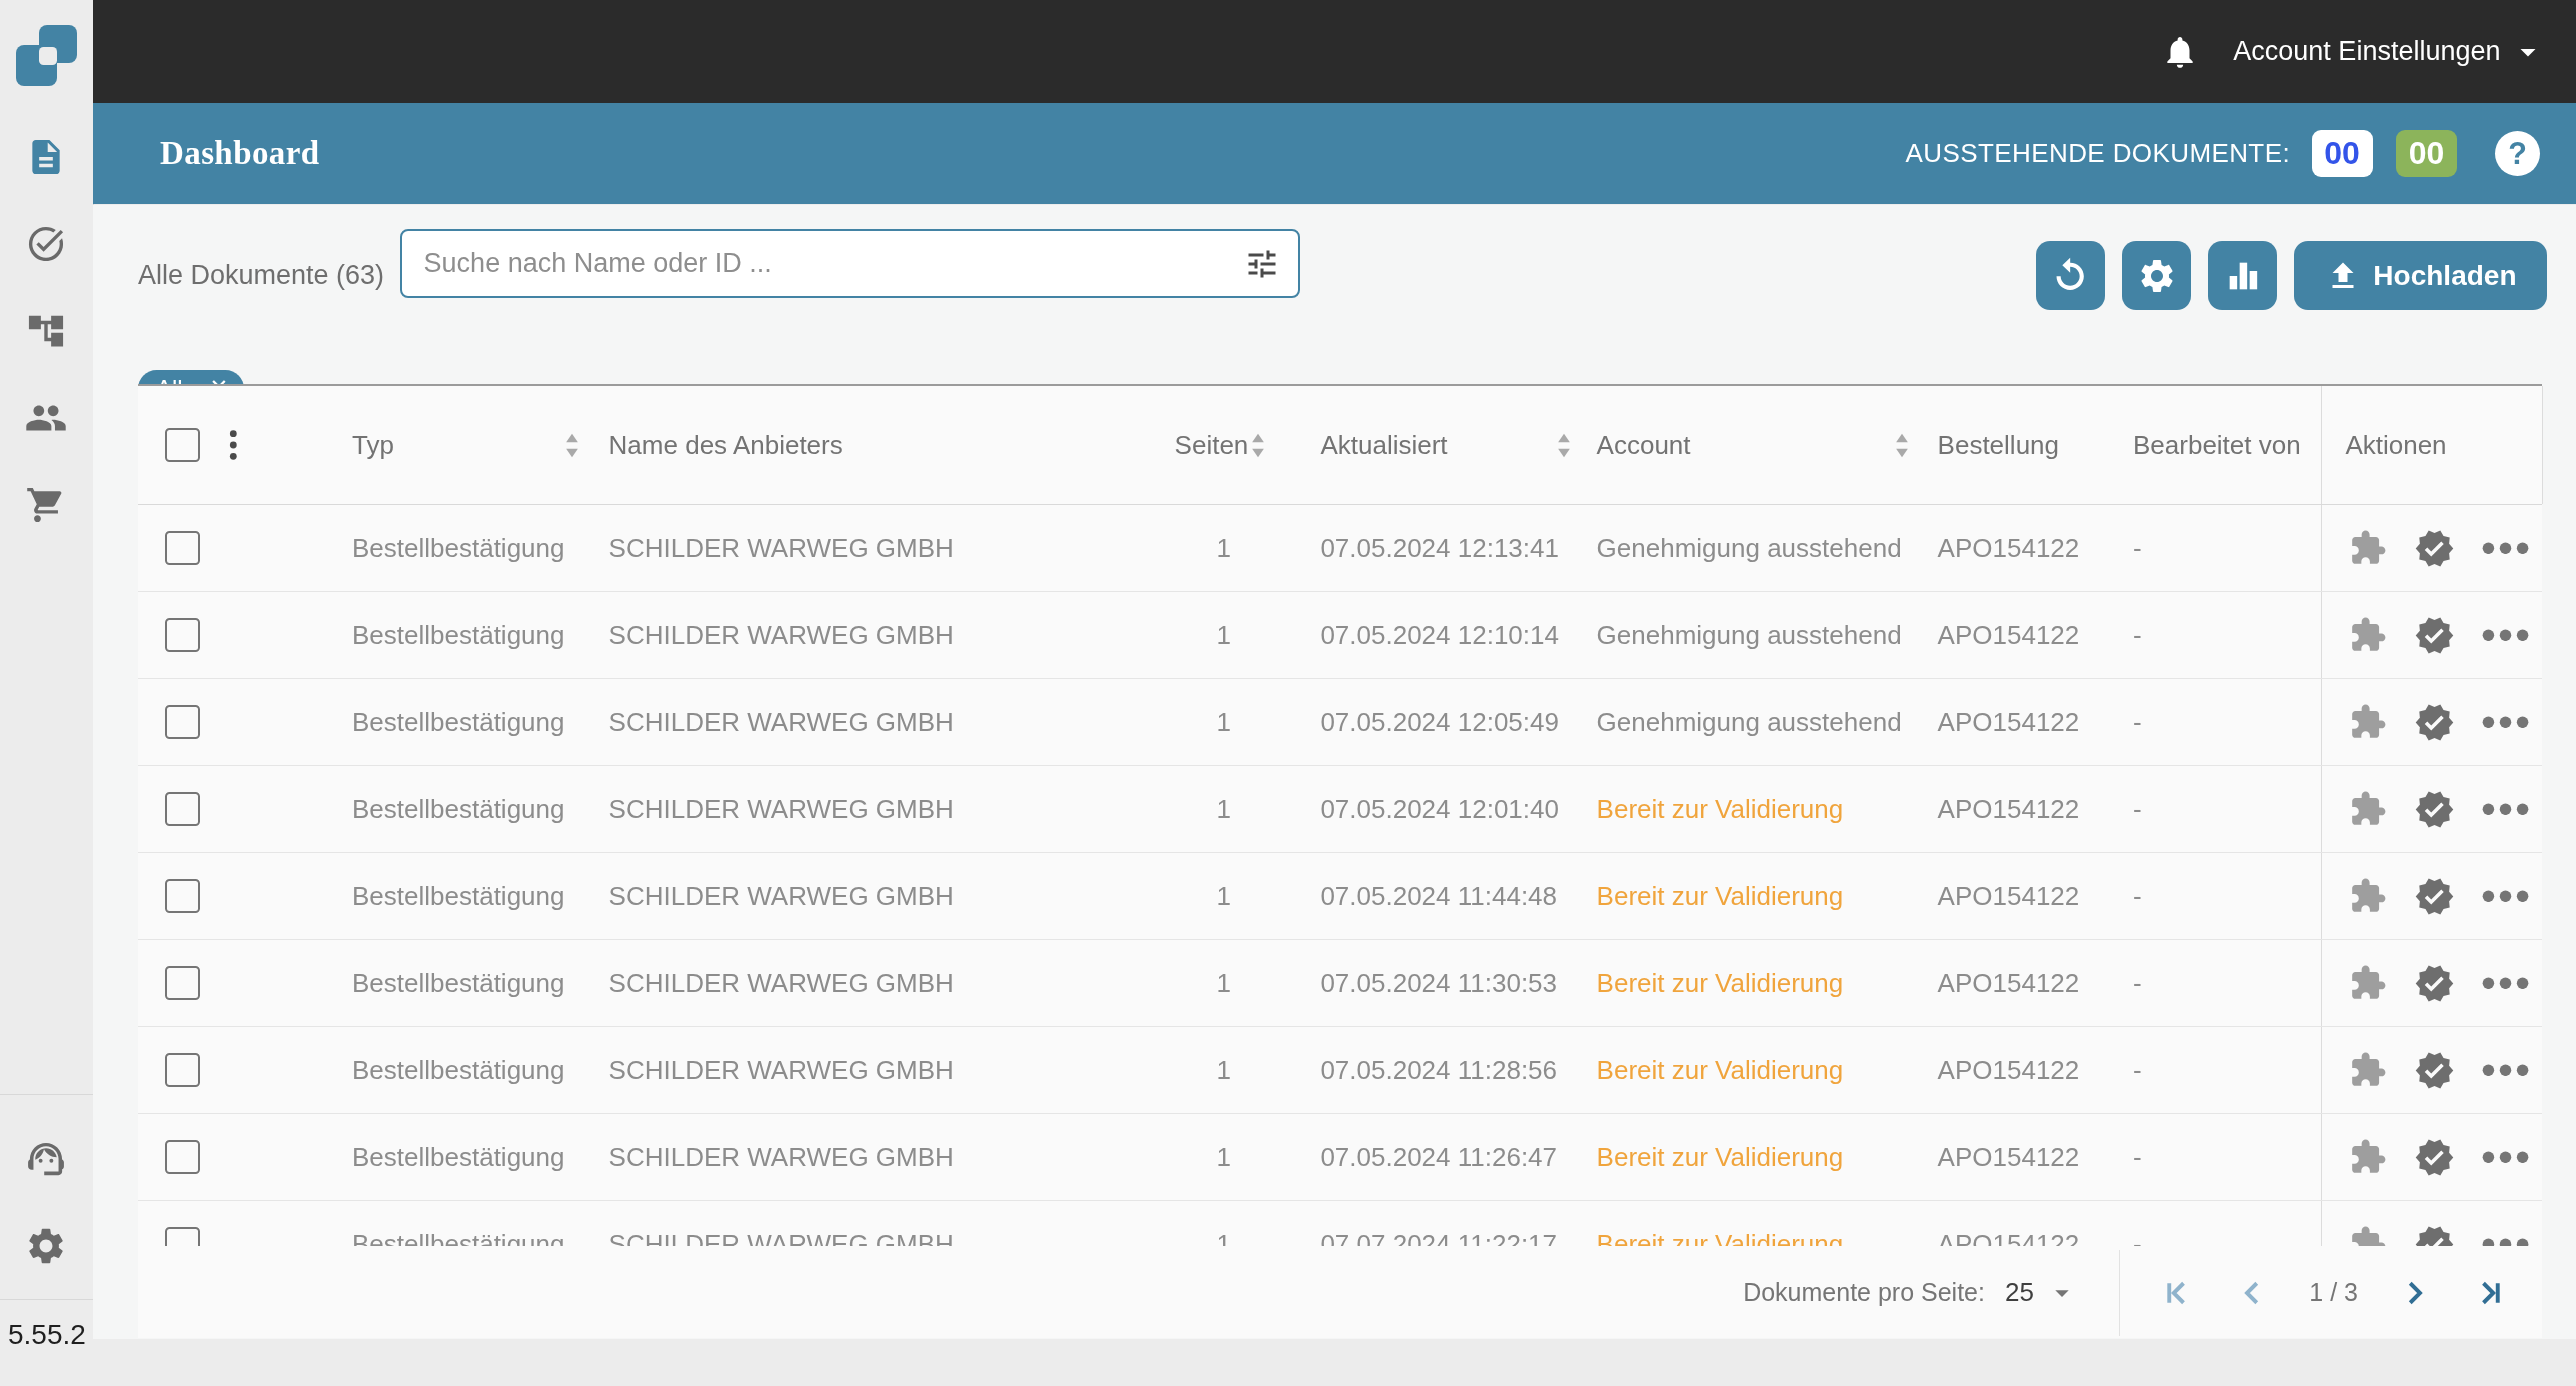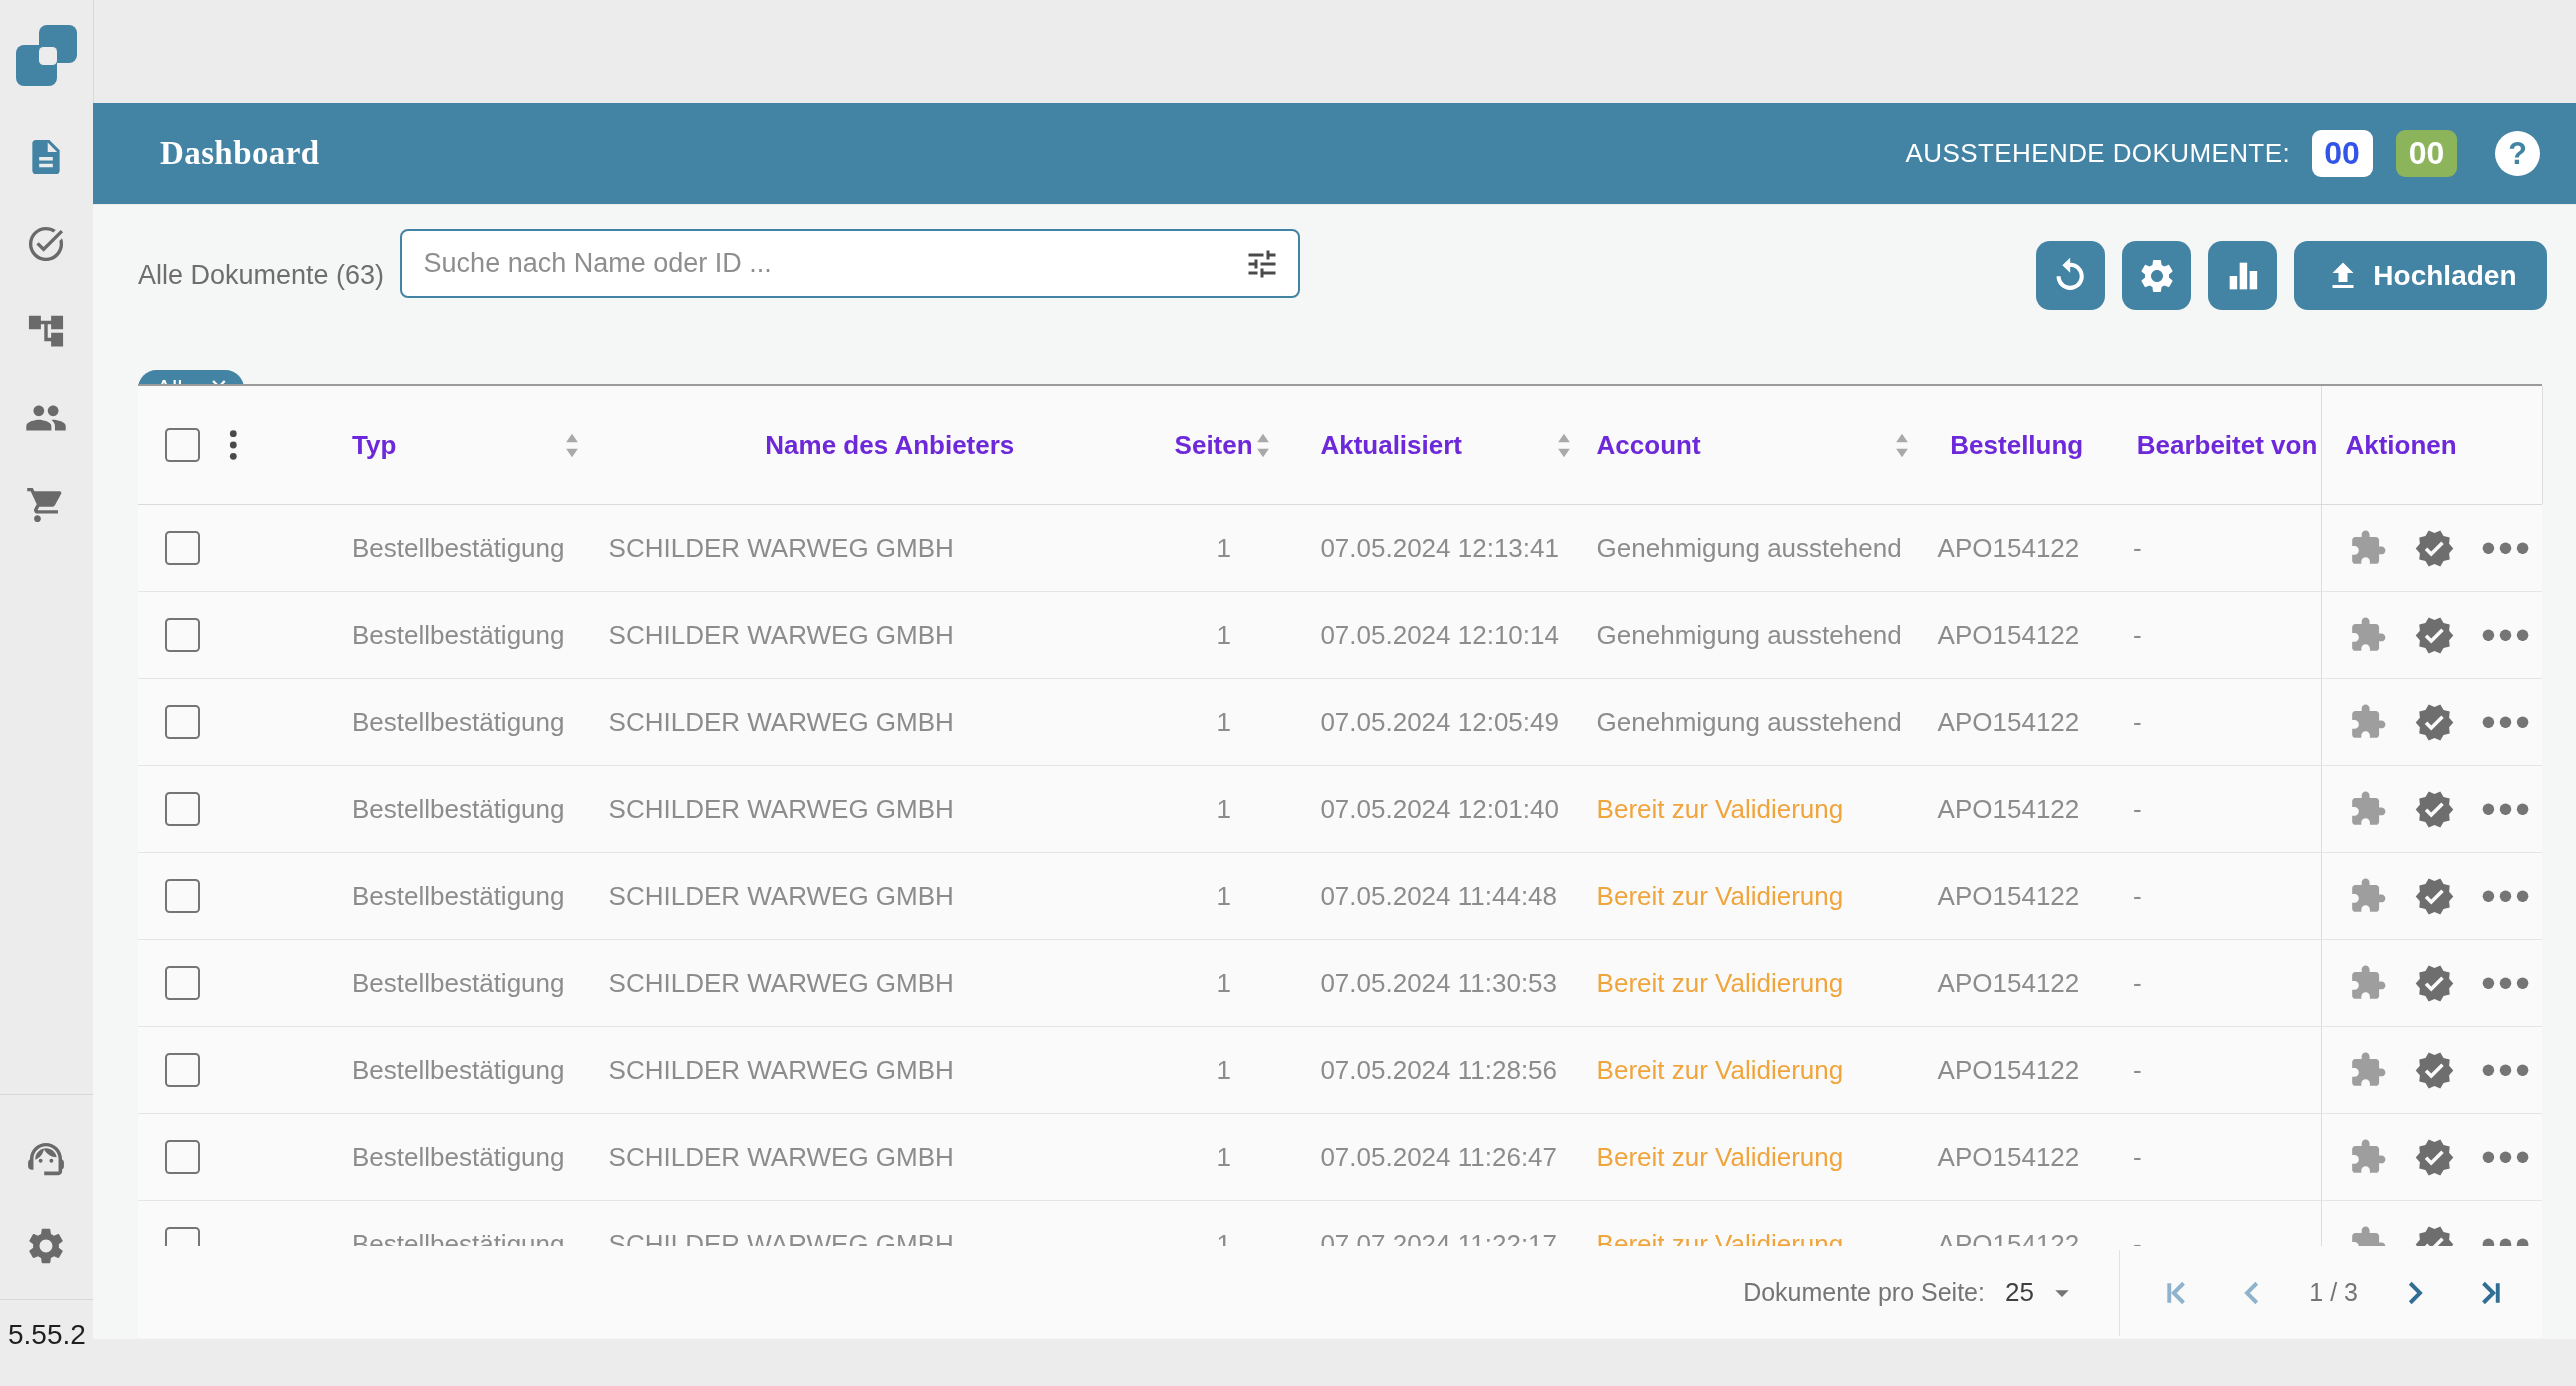--- a/index.html
+++ b/index.html
@@ -59,21 +59,21 @@
   .chip-label{font-size:24px;}
   .chip-close{font-size:22.5px;line-height:1;cursor:pointer;}
   .top-divider{position:absolute;left:45px;top:179px;width:2404px;height:1.8px;background:#9B9B9B;}
 
   
   .tablewrap{position:absolute;left:45px;top:181px;width:2404px;height:952px;background:#FAFAFA;}
   .thead,.trow{display:grid;grid-template-columns:117px 350px 566px 126px 296px 323px 180px 225px 222px;align-items:center;}
   .thead{height:119px;border-bottom:0.9px solid #D9D9D9;box-sizing:border-box;}
   .rows-viewport{height:741px;overflow:hidden;}
   .trow{height:87px;border-bottom:0.9px solid #E5E5E5;box-sizing:border-box;font-size:26px;color:#8C8C8C;}
-  .hcell{font-size:26px;font-weight:700;color:#6d28d9;text-align:center;}
+  .hcell{font-size:26px;font-weight:400;color:#737373;}
   .cell{box-sizing:border-box;}
   .c-sel{display:flex;align-items:center;gap:27px;padding-left:27px;height:100%;}
   .cb{width:30.5px;height:30.5px;border:2.7px solid #757575;border-radius:4.5px;background:transparent;cursor:pointer;flex:0 0 auto;}
   .kebab{color:#4A4A4A;cursor:pointer;}
   .c-typ{padding-left:97px;}
   .h-typ{display:flex;align-items:center;justify-content:space-between;padding-left:97px;padding-right:23.4px;cursor:pointer;}
   .c-name{padding-left:3.6px;}
   .c-seiten{text-align:right;padding-right:66px;}
   .h-seiten{display:flex;align-items:center;justify-content:space-between;padding-left:3.6px;padding-right:40px;cursor:pointer;}
   .c-akt{padding-left:23.4px;}
@@ -155,20 +155,33 @@
     </span>
     <span class="side-ico" style="top:1246px;">
       <svg width="43" height="43" viewBox="0 0 24 24" fill="currentColor">
           <path d="M19.14 12.94c.04-.3.06-.61.06-.94 0-.32-.02-.64-.07-.94l2.03-1.58c.18-.14.23-.41.12-.61l-1.92-3.32c-.12-.22-.37-.29-.59-.22l-2.39.96c-.5-.38-1.03-.7-1.62-.94l-.36-2.54c-.04-.24-.24-.41-.48-.41h-3.84c-.24 0-.43.17-.47.41l-.36 2.54c-.59.24-1.13.57-1.62.94l-2.39-.96c-.22-.08-.47 0-.59.22L2.74 8.87c-.12.21-.08.47.12.61l2.03 1.58c-.05.3-.09.63-.09.94s.02.64.07.94l-2.03 1.58c-.18.14-.23.41-.12.61l1.92 3.32c.12.22.37.29.59.22l2.39-.96c.5.38 1.03.7 1.62.94l.36 2.54c.05.24.24.41.48.41h3.84c.24 0 .44-.17.47-.41l.36-2.54c.59-.24 1.13-.56 1.62-.94l2.39.96c.22.08.47 0 .59-.22l1.92-3.32c.12-.22.07-.47-.12-.61l-2.01-1.58zM12 15.6c-1.98 0-3.6-1.62-3.6-3.6s1.62-3.6 3.6-3.6 3.6 1.62 3.6 3.6-1.62 3.6-3.6 3.6z"></path>
         </svg>
     </span>
     <div class="side-div" style="top:1299px;"></div>
     <div class="version">5.55.2</div>
   </div>
 
+  <div class="topbar" style="background: rgb(43, 43, 43);">
+    <span class="bell">
+      <svg width="38" height="38" viewBox="0 0 24 24" fill="#fff">
+          <path d="M12 22c1.1 0 2-.9 2-2h-4c0 1.1.9 2 2 2zm6-6v-5c0-3.07-1.63-5.64-4.5-6.32V4c0-.83-.67-1.5-1.5-1.5s-1.5.67-1.5 1.5v.68C7.64 5.36 6 7.92 6 11v5l-2 2v1h16v-1l-2-2z"></path>
+        </svg>
+    </span>
+    <div class="account">
+      <span class="account-label">Account Einstellungen</span>
+      <svg width="36" height="36" viewBox="0 0 24 24" fill="#fff">
+          <path d="M7 10l5 5 5-5z"></path>
+        </svg>
+    </div>
+  </div>
 
   <div class="bluebar">
     <div class="page-title">Dashboard</div>
     <div class="pending-group">
       <span class="pending-label">AUSSTEHENDE DOKUMENTE:</span>
       <span class="badge white">00</span>
       <span class="badge green">00</span>
       <span class="help">
           <span>?</span>
         </span>

